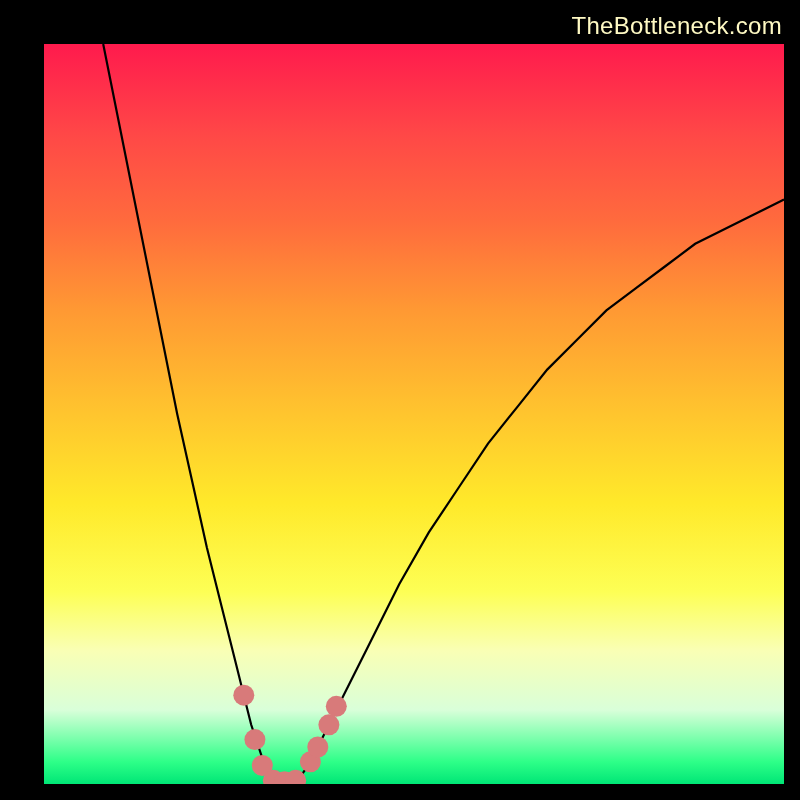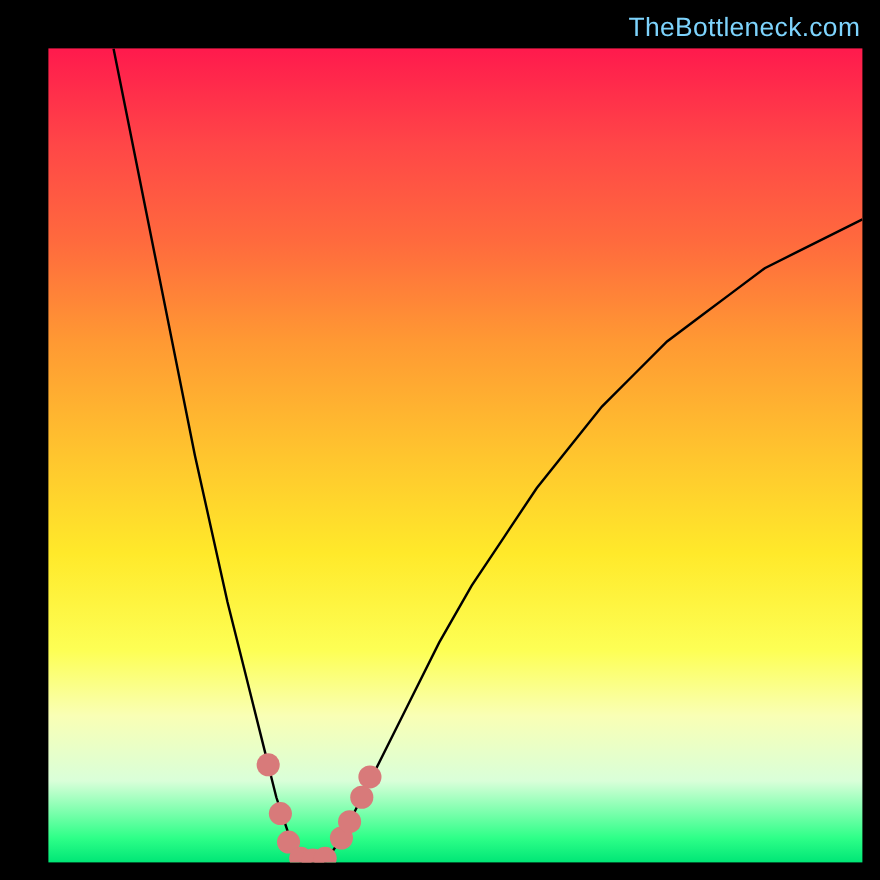--- a/index.html
+++ b/index.html
@@ -36,21 +36,21 @@
       #f9ffb5 82%,
       #d9ffd9 90%,
       #2eff88 97%,
       #00e676 100%
     );
   }
   .watermark {
     position: absolute;
     top: 12px;
     right: 18px;
-    color: #7dd3fc;
+    color: #fef9c3;
     font-size: 24px;
     letter-spacing: 0.3px;
     font-weight: 500;
   }
   svg.curve {
     position: absolute;
     left: 0;
     top: 0;
   }
 </style>

